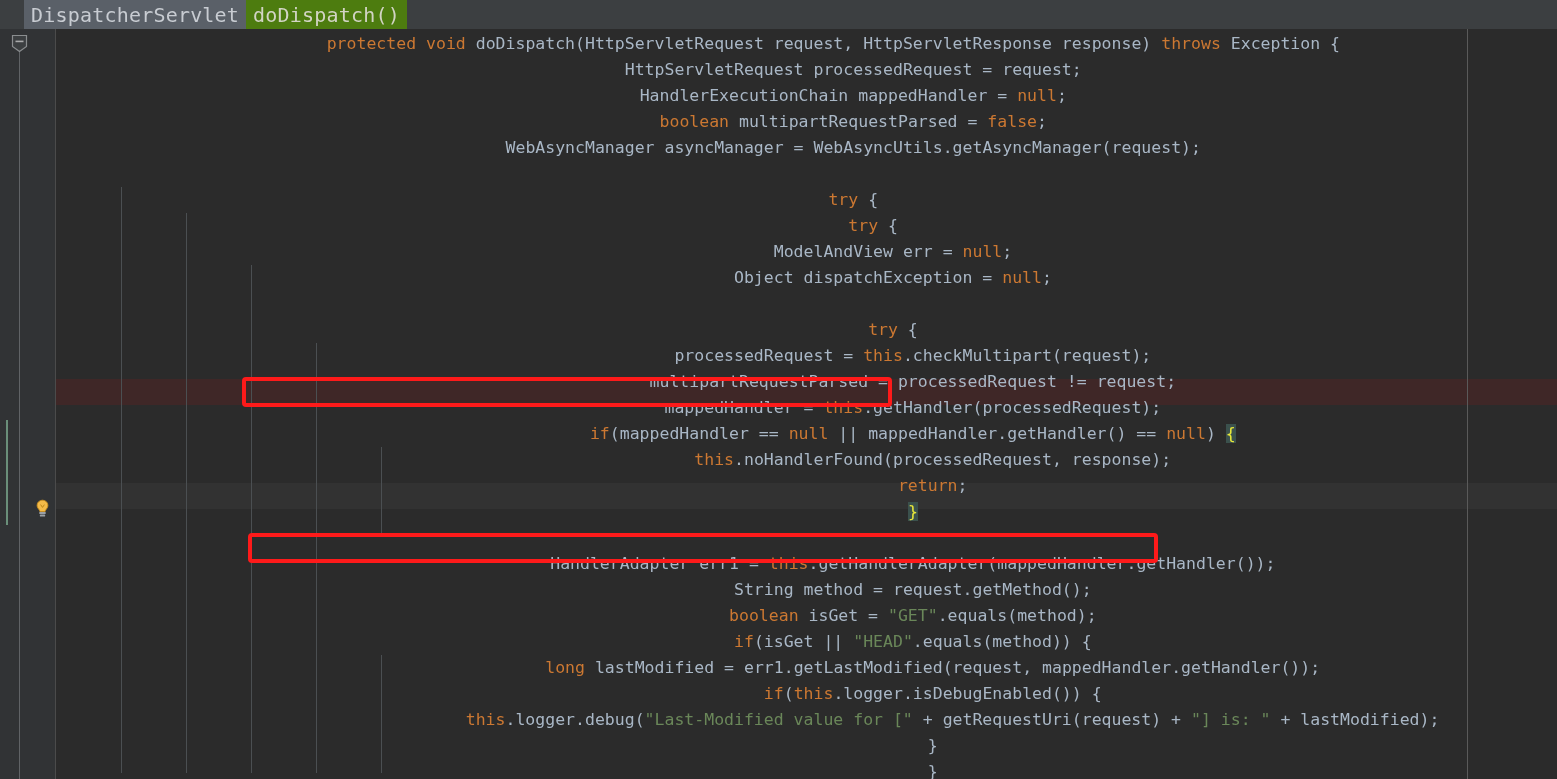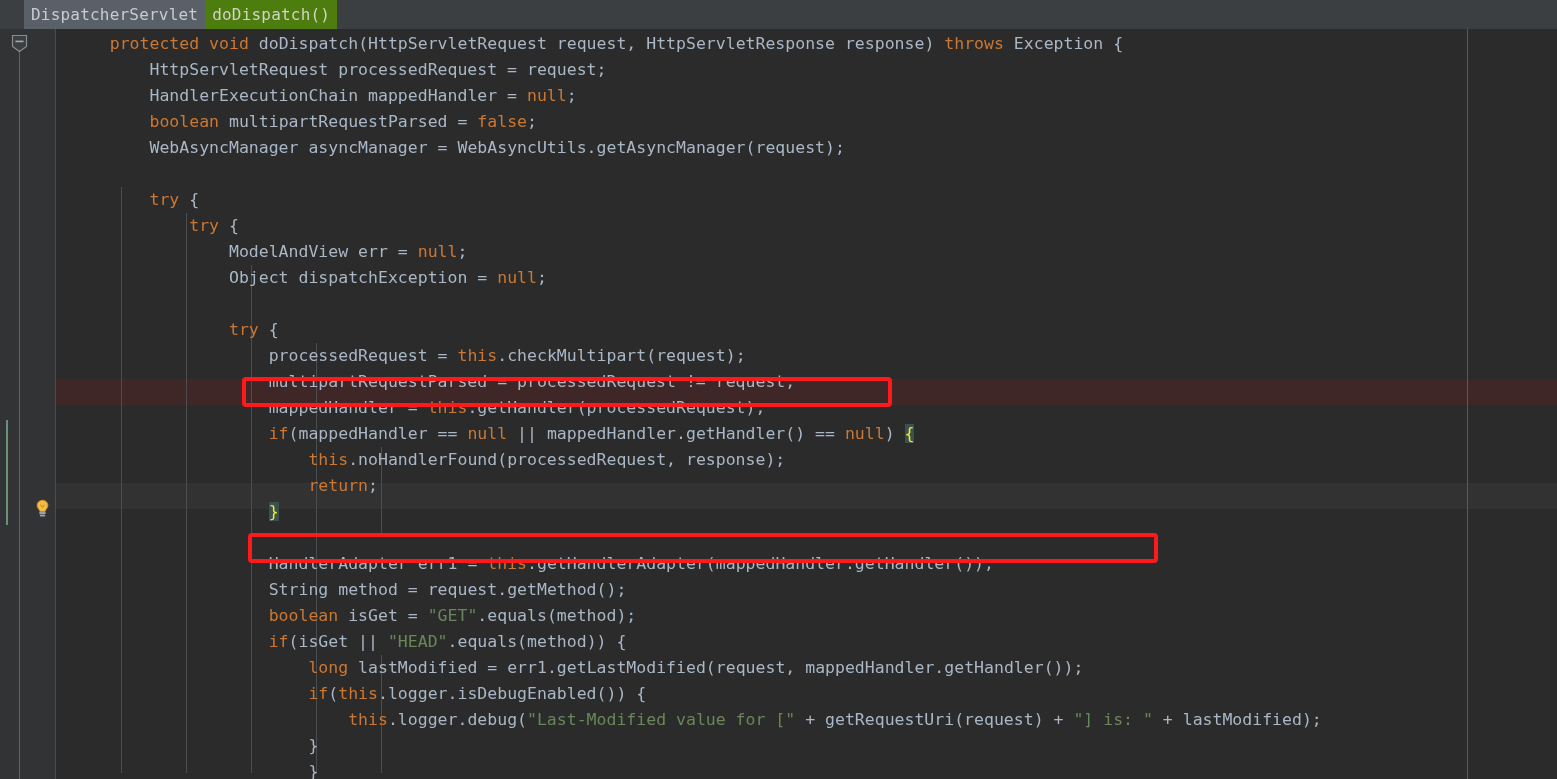--- a/index.html
+++ b/index.html
@@ -11,30 +11,30 @@
 
   
   #breadcrumb-bar{
     position:absolute;left:0;top:0;width:1557px;height:29px;
     background:#3c3f41;border-bottom:1px solid #4e5254;
     display:flex;align-items:stretch;
   }
   .crumb{
     display:flex;align-items:center;
     font-family:"DejaVu Sans Mono","Liberation Mono",monospace;
-    font-size:16px;letter-spacing:0.2px;
+    font-size:20px;letter-spacing:0.2px;
     padding:0 7px;color:#b8bcc0;white-space:nowrap;
   }
   .crumb.class-crumb{background:#5a6068;color:#c8ccd2;margin-left:24px;}
   .crumb.method-crumb{background:#4d7c0f;color:#d2d4c4;}
 
   
   #editor{
     position:absolute;left:0;top:29px;width:1557px;height:750px;
-    background:#2b2b2b;overflow:hidden;
+    background:#2b2b2b;overflow:hidden;text-align:center;
   }
   #gutter{
     position:absolute;left:0;top:0;width:56px;height:750px;
     background:#313335;
   }
   #gutter-edge{
     position:absolute;left:55px;top:0;width:1px;height:750px;background:#4b4b4b;
   }
   #change-bar{
     position:absolute;left:6px;top:391px;width:2px;height:105px;

